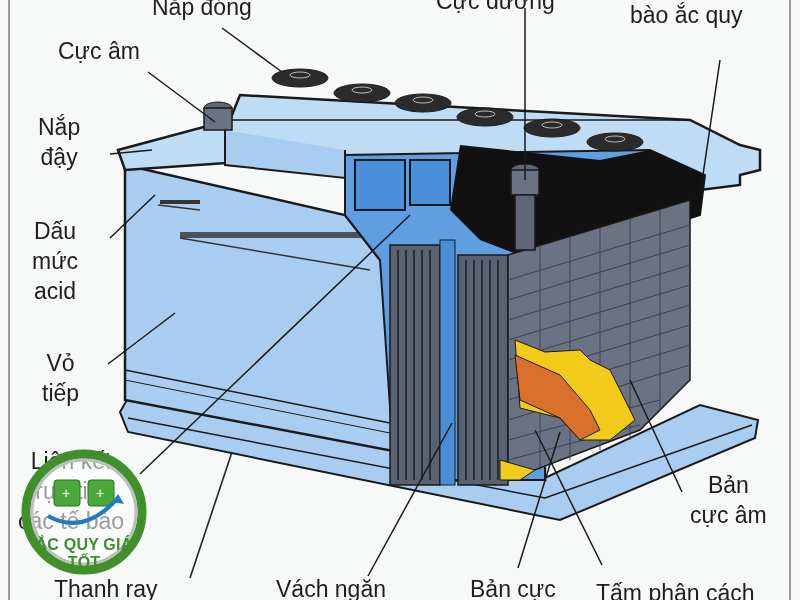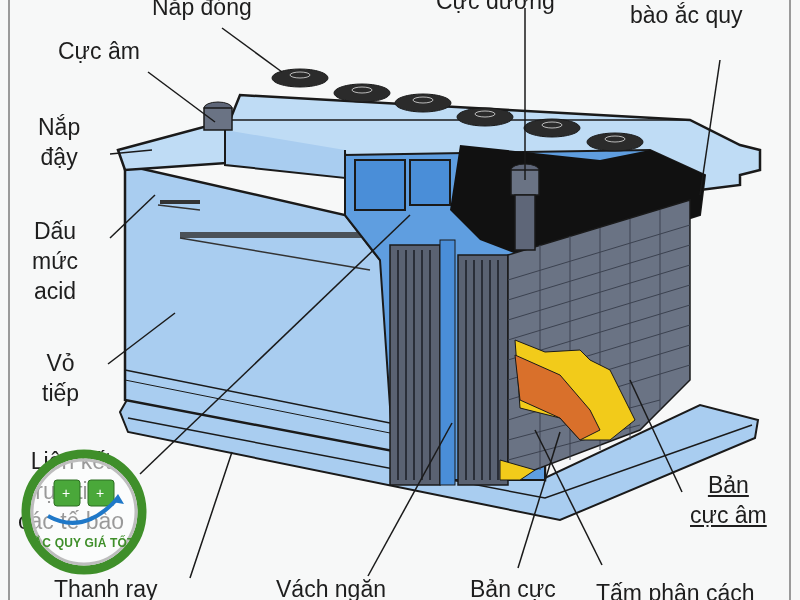--- a/index.html
+++ b/index.html
@@ -2,21 +2,21 @@
 <html><head>
 <meta charset="utf-8">
 <style>
   html,body{margin:0;padding:0;}
   body{width:800px;height:600px;overflow:hidden;background:#f7f8f8;position:relative;font-family:"Liberation Sans",sans-serif;}
   .frame-left{position:absolute;left:8px;top:0;width:2px;height:600px;background:#9a9a9a;}
   .frame-right{position:absolute;left:789px;top:0;width:2px;height:600px;background:#9a9a9a;}
   svg.diagram{position:absolute;left:0;top:0;}
   .lbl{position:absolute;color:#1e1e1e;font-size:23px;line-height:30px;text-align:center;white-space:nowrap;}
   .logo{position:absolute;left:18px;top:446px;width:132px;height:132px;}
-  .logo-text{position:absolute;left:0;top:90px;width:132px;text-align:center;font-size:12px;font-weight:bold;color:#3f8f2a;letter-spacing:0.2px;}
+  .logo-text{position:absolute;left:0;top:90px;width:132px;text-align:center;font-size:16px;font-weight:bold;color:#3f8f2a;letter-spacing:0.2px;}
 </style>
 </head>
 <body>
 
 <div class="frame-left"></div>
 <div class="frame-right"></div>
 
 <svg class="diagram" width="800" height="600" viewBox="0 0 800 600">
 
   <path d="M120 412 L128 398 L545 478 L700 405 L758 420 L755 438 L560 520 L128 432 Z" fill="#a9cdf0" stroke="#1a1a1a" stroke-width="2"></path>
@@ -146,21 +146,21 @@
 </div>
 <div class="lbl" style="left:18px;top:446px;">
   <div>Liên kết</div>
   <div>trực tiếp</div>
   <div>các tế bào</div>
 </div>
 <div class="lbl" style="left:54px;top:574px;">Thanh ray</div>
 <div class="lbl" style="left:276px;top:574px;">Vách ngăn</div>
 <div class="lbl" style="left:470px;top:574px;">Bản cực</div>
 <div class="lbl" style="left:596px;top:570px;margin-top:8px;">Tấm phân cách</div>
-<div class="lbl" style="left:690px;top:470px;text-decoration:underline;">
+<div class="lbl" style="left:690px;top:470px;">
   <div>Bản</div>
   <div>cực âm</div>
 </div>
 
 <div class="logo">
   <svg width="132" height="132" viewBox="0 0 132 132">
     <circle cx="66" cy="66" r="58" fill="rgba(255,255,255,0.55)" stroke="#3f8f2a" stroke-width="9"></circle>
     <circle cx="66" cy="66" r="52" fill="none" stroke="#bdbdbd" stroke-width="3"></circle>
     <rect x="36" y="34" width="26" height="26" rx="3" fill="#4aa83a" stroke="#2d6e22"></rect>
     <rect x="70" y="34" width="26" height="26" rx="3" fill="#4aa83a" stroke="#2d6e22"></rect>

